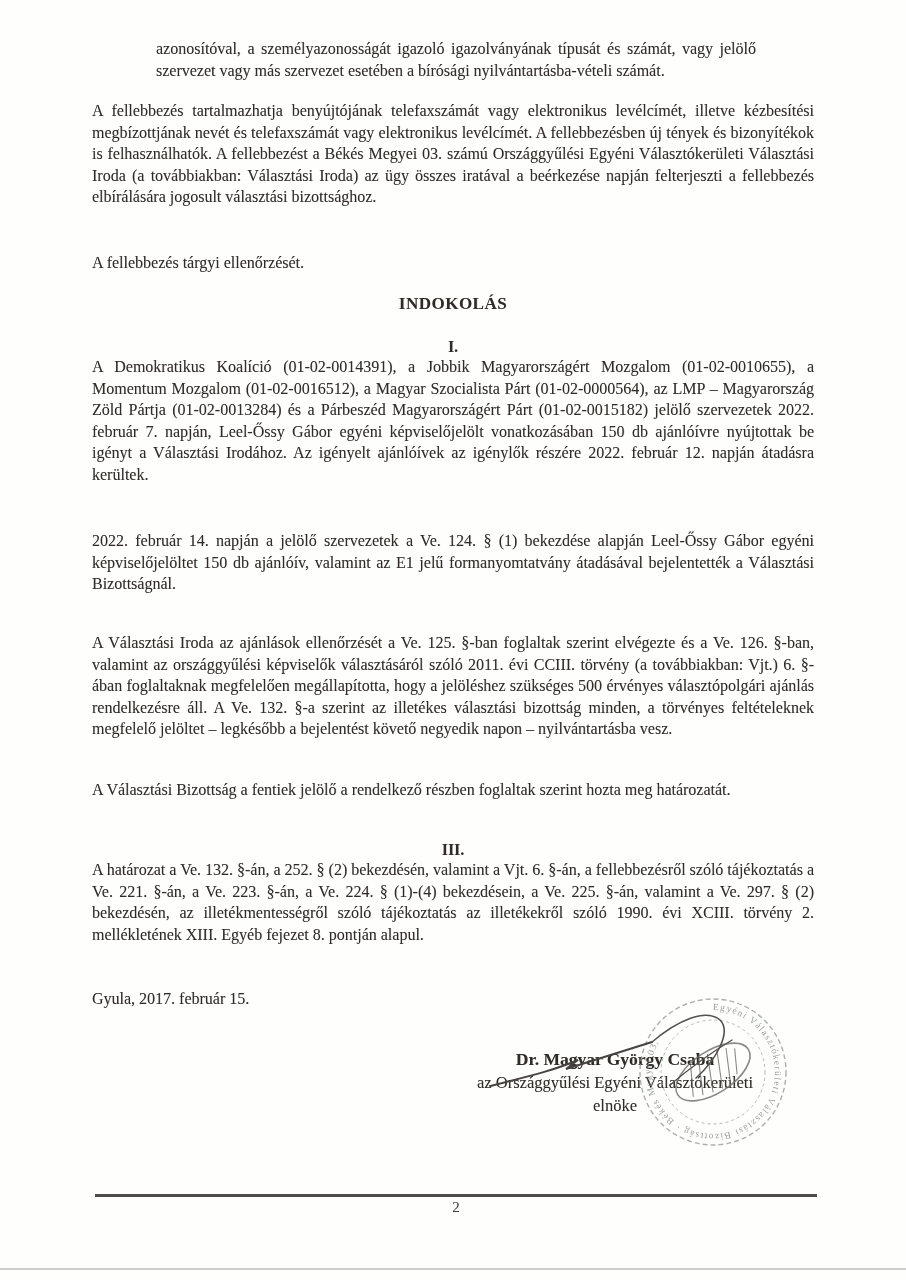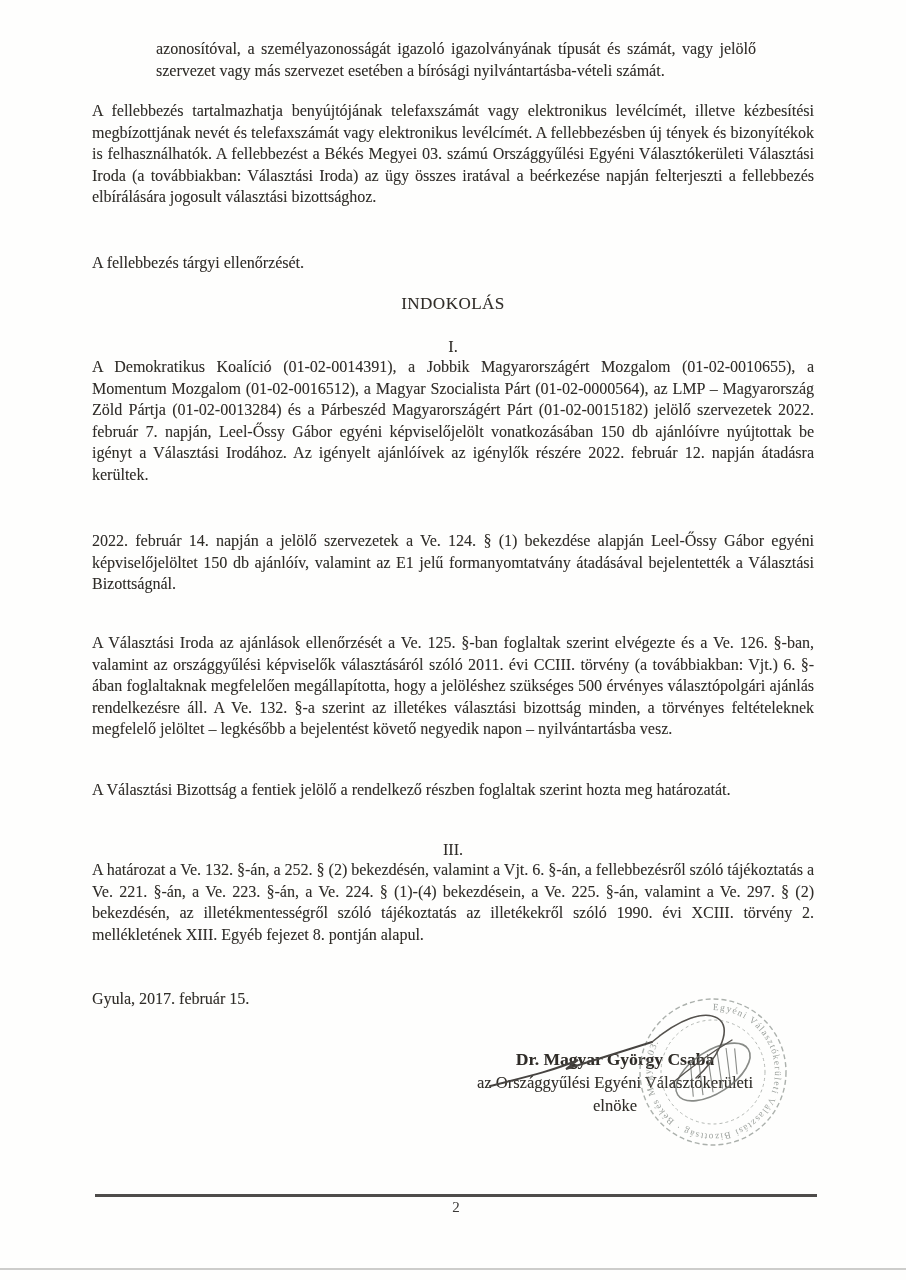--- a/index.html
+++ b/index.html
@@ -14,21 +14,21 @@
   }
   .txt {
     position:absolute;
     font-size:16px;
     line-height:21.5px;
     text-shadow:0.35px 0.35px 0 rgba(70,64,58,0.28);
   }
   .body-col { left:92px; width:722px; }
   .just { text-align:justify; text-justify:inter-word; }
   .center { text-align:center; }
-  .bold { font-weight:normal; }
+  .bold { font-weight:bold; }
   .indent-block { left:156px; width:600px; }
   .heading { letter-spacing:0.5px; }
   .sig-block {
     position:absolute; left:455px; top:1048px; width:320px;
     text-align:center; font-size:16.5px; line-height:23px;
     text-shadow:0.35px 0.35px 0 rgba(70,64,58,0.28);
   }
   .sig-name { font-weight:bold; font-size:17.5px; }
   .footer-rule {
     position:absolute; left:95px; top:1194px; width:722px; height:3px;

